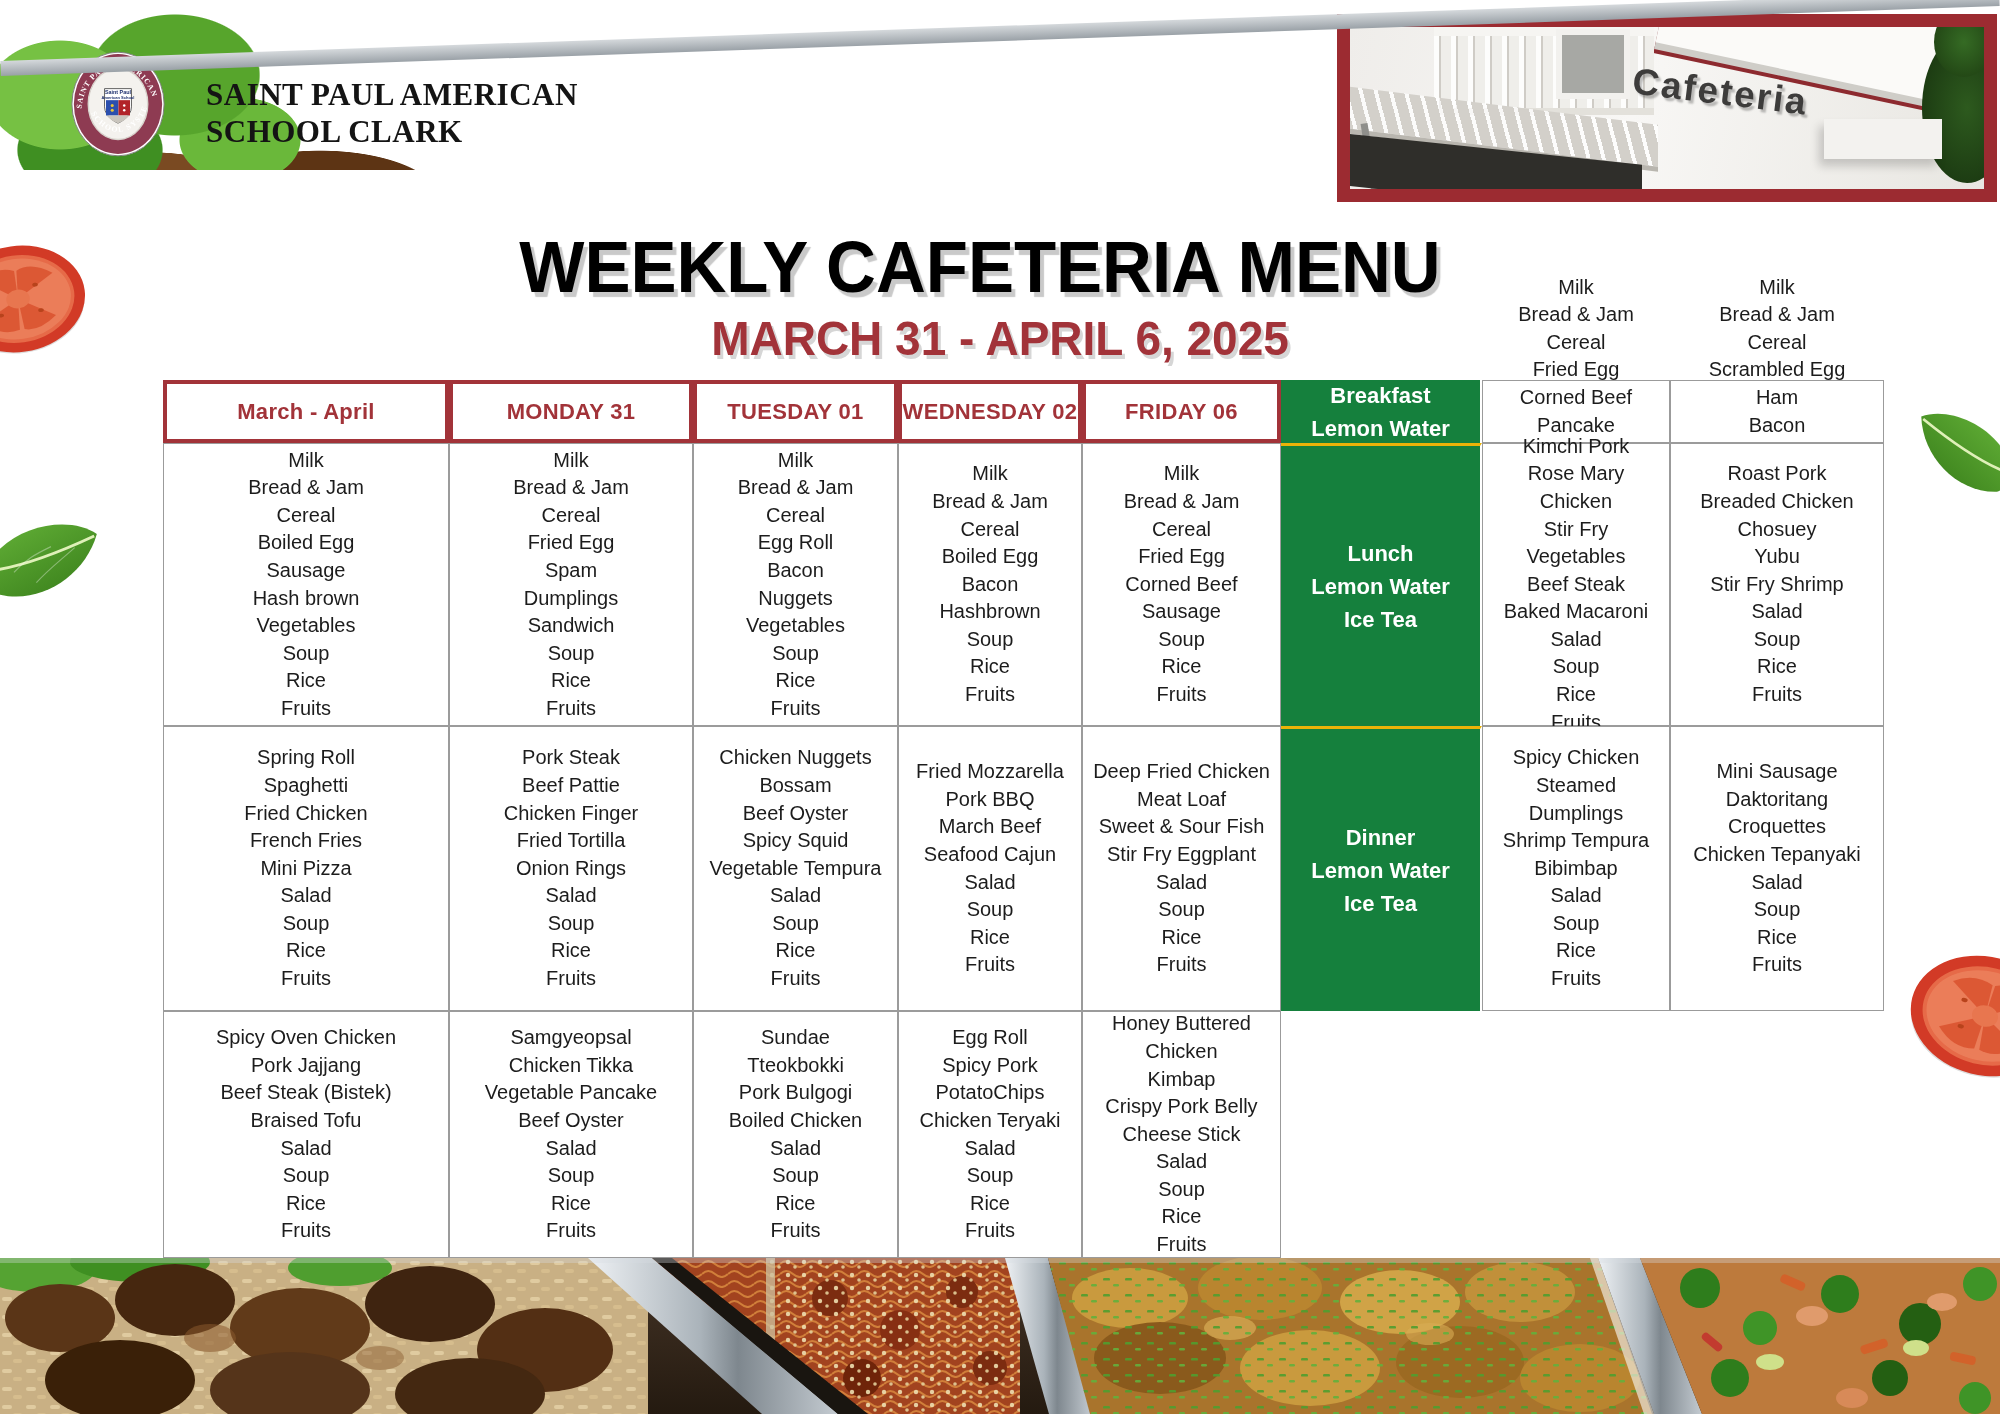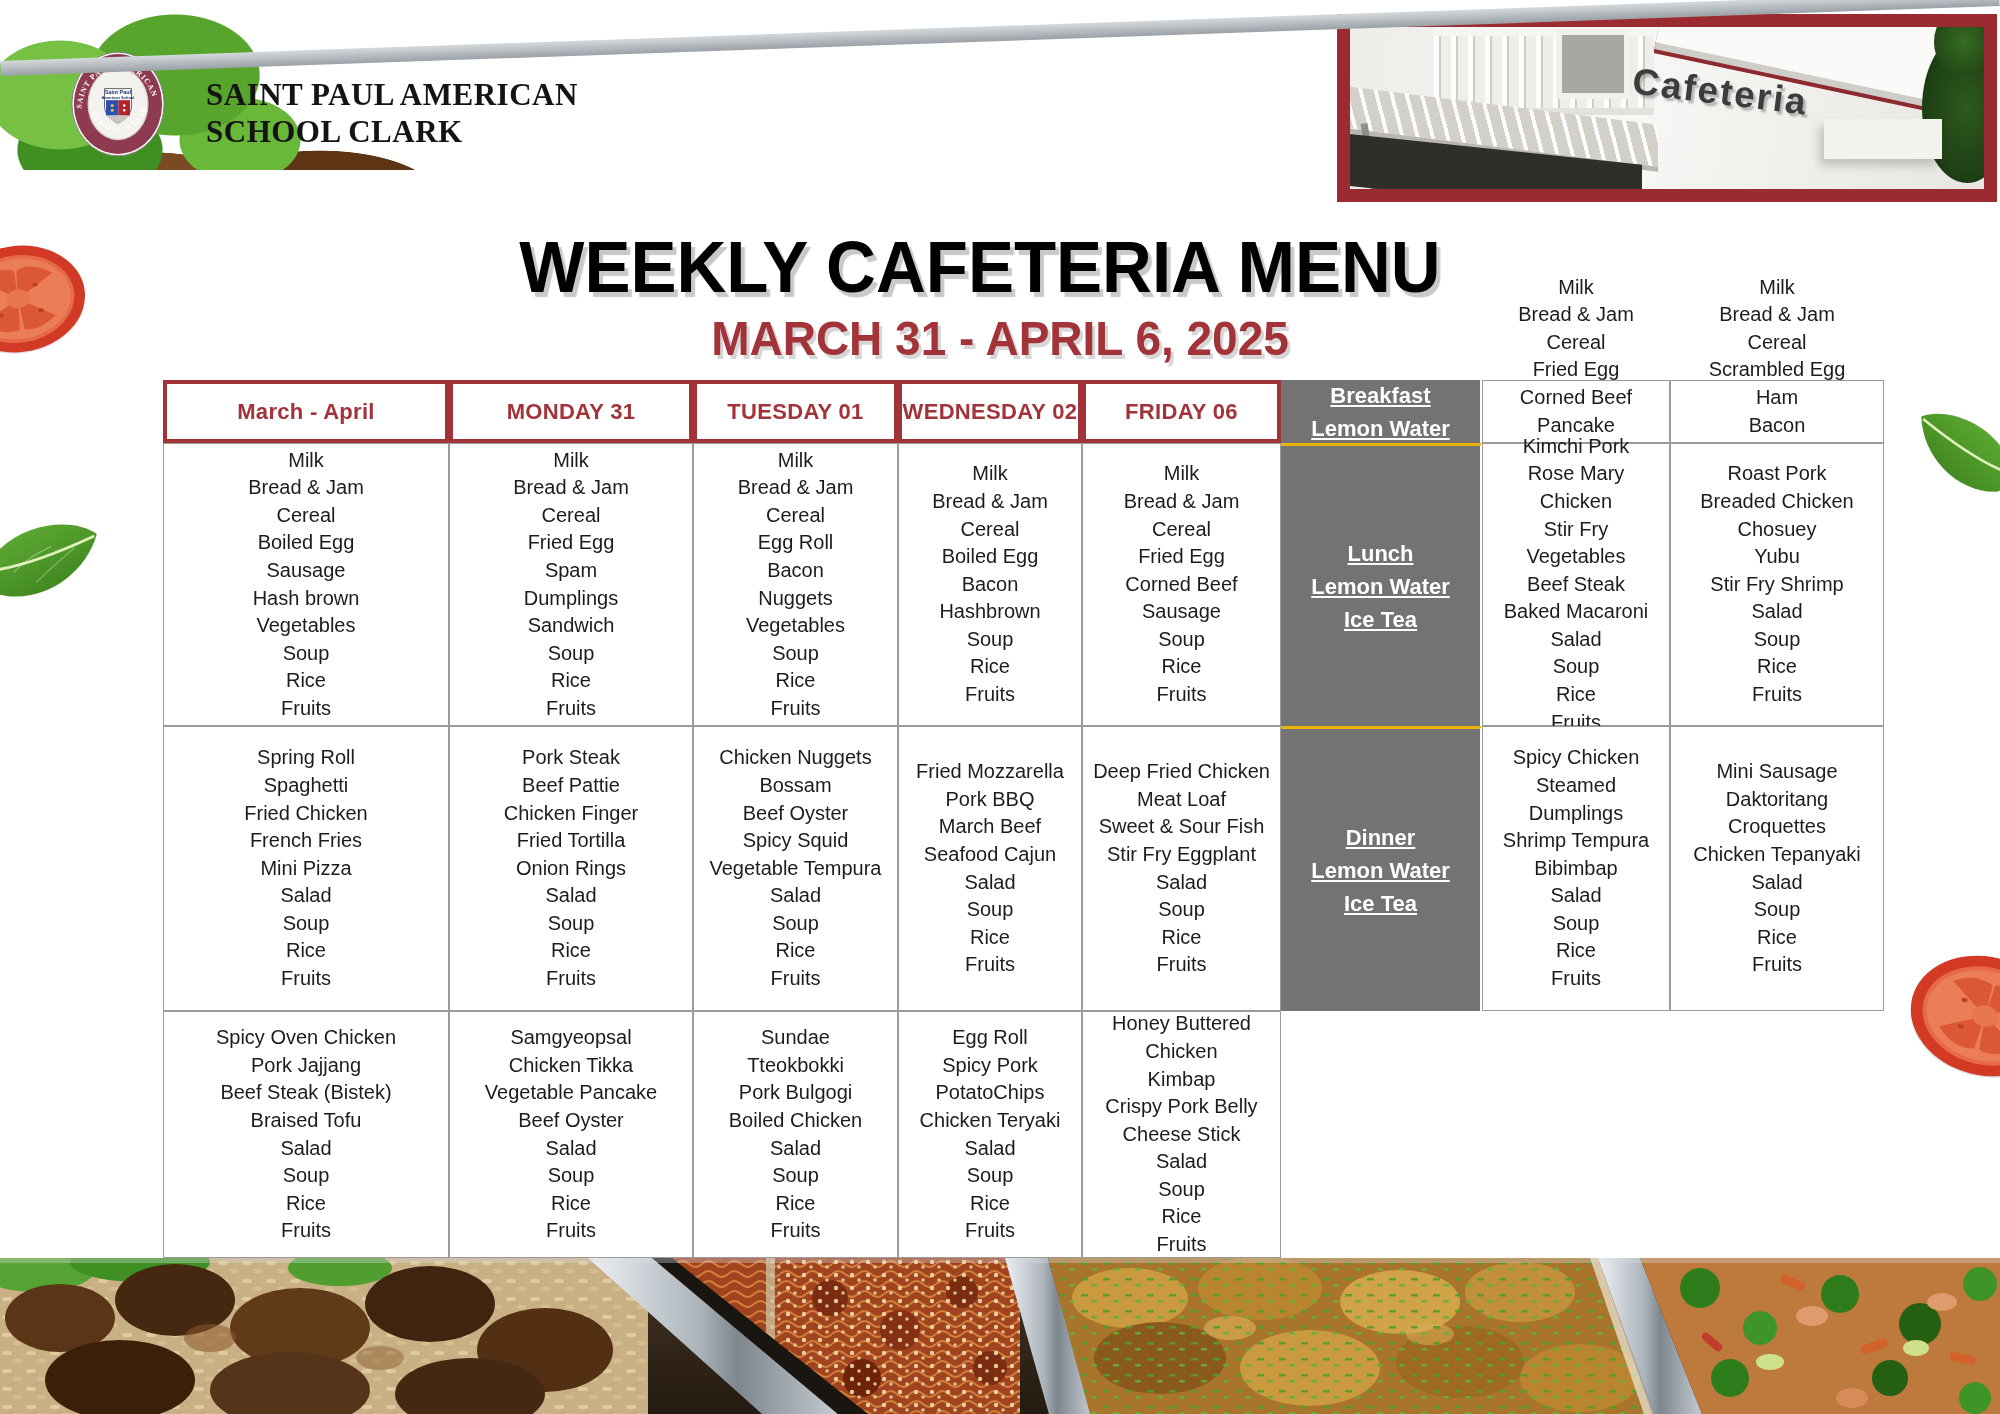--- a/index.html
+++ b/index.html
@@ -42,22 +42,22 @@
   .date{position:absolute;left:0;top:312px;width:2000px;text-align:center;
         font-size:46px;font-weight:800;color:#a23339;transform:scaleY(1.03);
         text-shadow:3px 3px 0 #d6d6d6;}
 
   
   .menu-table{position:absolute;left:135px;top:380px;display:grid;z-index:3;
               grid-template-columns:286px 244px 205px 184px 199px 201px 188px 214px;
               grid-template-rows:63px 283px 285px 247px;background:#fff;margin-left:28px;}
   .hcell{background:#fff;border:4px solid #a23339;display:flex;align-items:center;justify-content:center;
          font-weight:800;font-size:22px;color:#a23339;letter-spacing:.3px;}
-  .lcell{background:#737373;color:#fff;display:flex;align-items:center;justify-content:center;
-         border-right:2px solid #fff;text-decoration:underline;}
+  .lcell{background:#15803d;color:#fff;display:flex;align-items:center;justify-content:center;
+         border-right:2px solid #fff;}
   .lcell.gap{border-top:3px solid #eab308;}
   .lcell span{white-space:pre-line;text-align:center;font-weight:700;font-size:22px;line-height:1.5;width:100%;}
   .mcell{background:#fff;border:1px solid #9b9b9b;display:flex;align-items:center;justify-content:center;
          padding:4px 10px;box-sizing:border-box;}
   .mcell span{white-space:pre-line;text-align:center;font-size:20px;line-height:1.38;color:#1c1c1c;width:100%;}
 
   
   .deco{position:absolute;z-index:1;}
   .tomato-left{left:-58px;top:240px;width:152px;height:118px;transform:rotate(-8deg);}
   .leaf-left{left:-20px;top:500px;width:118px;height:128px;transform:rotate(8deg);}

